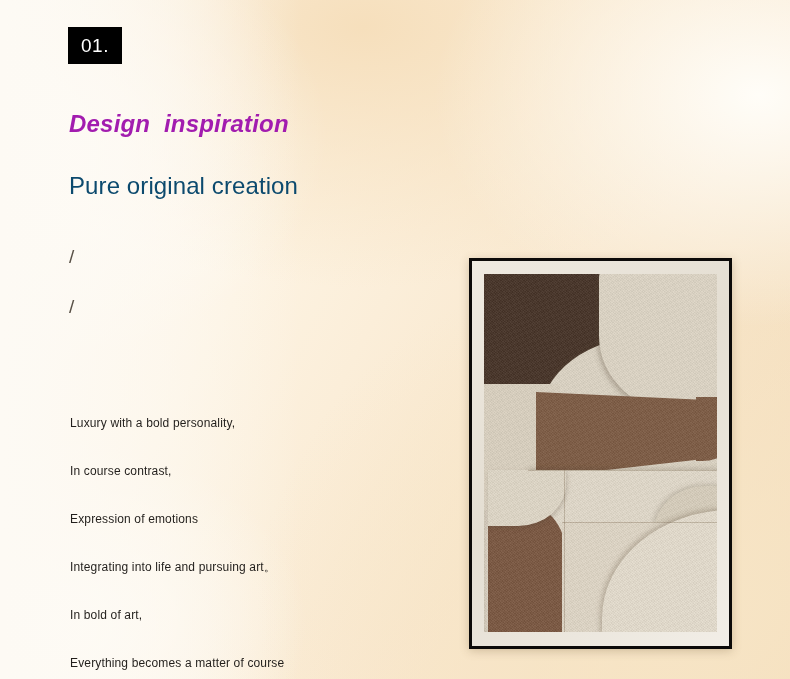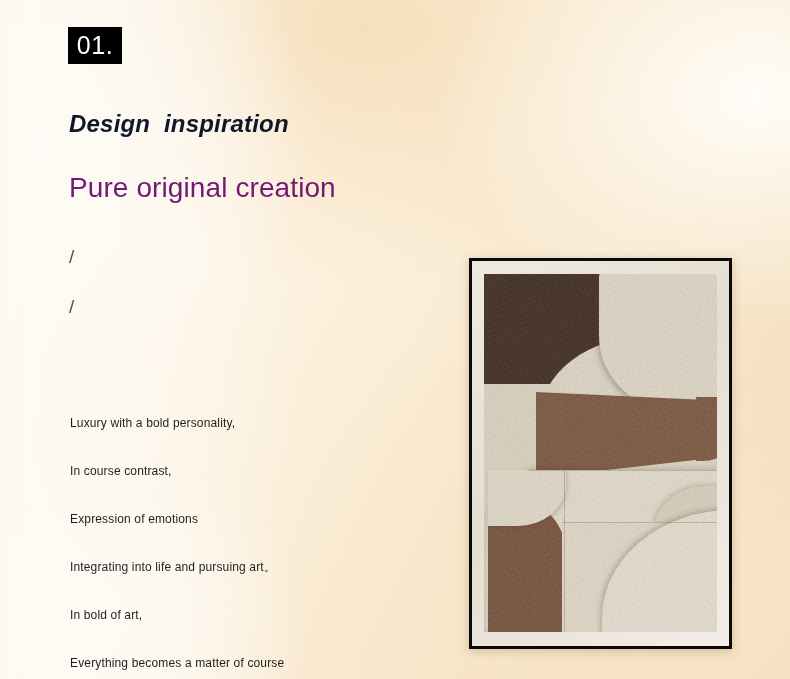--- a/index.html
+++ b/index.html
@@ -45,46 +45,46 @@
   }
 
   .index-badge {
     position: absolute;
     left: 0;
     top: 27px;
     width: 54px;
     height: 37px;
     background: #000000;
     color: #ffffff;
-    font-size: 25px;
+    font-size: 19px;
     letter-spacing: 0.5px;
     line-height: 37px;
     text-align: center;
     font-family: "Liberation Sans", sans-serif;
   }
 
   .heading-primary {
     position: absolute;
     left: 1px;
     top: 110px;
     font-size: 24px;
     font-weight: bold;
     font-style: italic;
-    color: #0f172a;
+    color: #a21caf;
     letter-spacing: 0.2px;
     white-space: pre;
   }
 
   .heading-secondary {
     position: absolute;
     left: 1px;
     top: 172px;
-    font-size: 28px;
+    font-size: 24px;
     font-weight: 400;
-    color: #701a75;
+    color: #0c4a6e;
     letter-spacing: 0.1px;
   }
 
   .slash-mark {
     position: absolute;
     left: 1px;
     font-size: 19px;
     color: #585046;
     font-weight: 300;
   }

